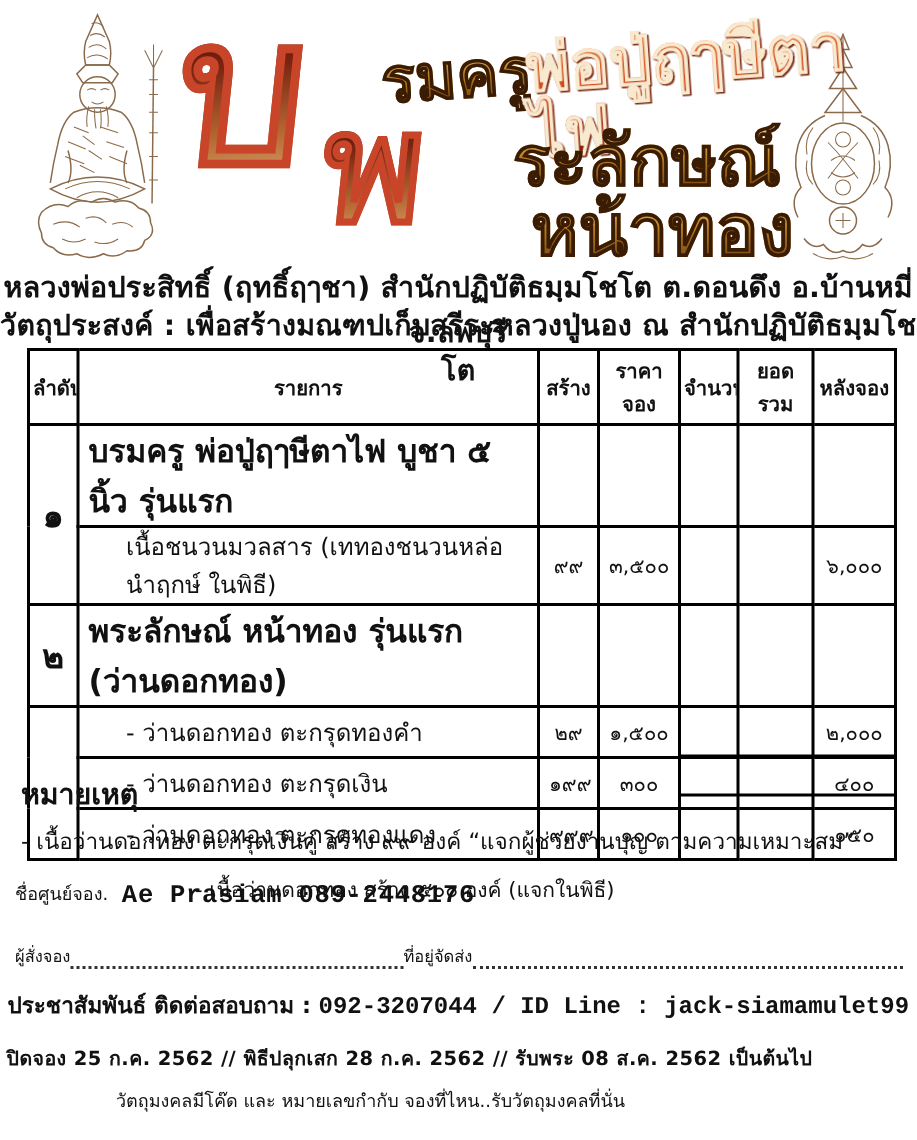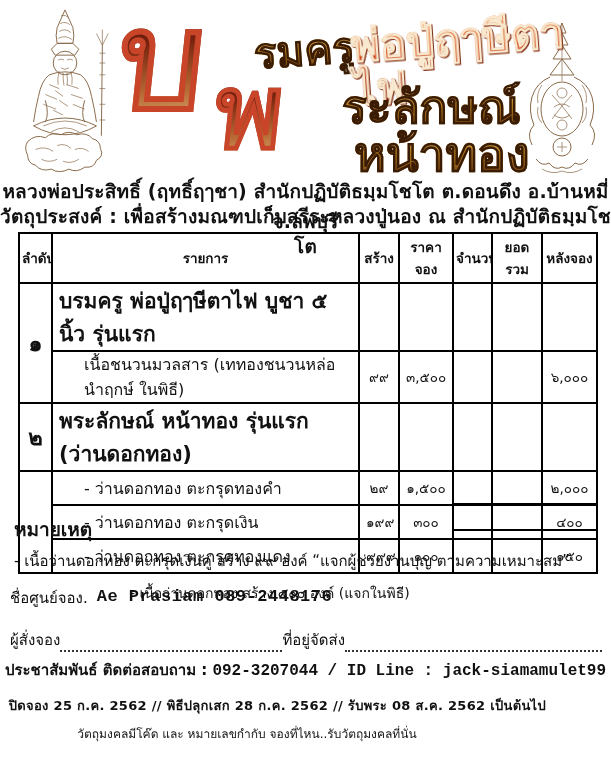--- a/index.html
+++ b/index.html
@@ -72,35 +72,35 @@
   .total-box { position:absolute; left:434px; top:271px; width:146px; height:28px;
                border:2px solid #000; background:transparent; }
   
   .notes { position:absolute; left:14px; top:514px; width:590px; }
   .notes-row { display:flex; align-items:flex-start;flex-direction:column; }
   .notes-label { font-size:19px; font-weight:700; margin-right:8px; white-space:nowrap; }
   .notes-line1 { font-size:15px; padding-top:5px; }
   .notes-line2 { font-size:14px; margin-left:116px; margin-top:9px; }
   
   .center-row { position:absolute; left:10px; top:586px; width:590px; }
-  .center-label { font-size:15px; vertical-align:top; }
+  .center-label { font-size:12px; vertical-align:top; }
   .center-value { font-family:"Liberation Mono","DejaVu Sans Mono",monospace;
                   font-weight:bold; font-size:17px; margin-left:4px; letter-spacing:.5px; }
   
   .order-row { position:absolute; left:10px; top:628px; width:592px;
-               display:flex; align-items:flex-end; font-size:15px; }
+               display:flex; align-items:flex-end; font-size:11px; }
   .dotline { border-bottom:2px dotted #333; height:14px; }
   .dot1 { width:222px; } .dot2 { flex:1; }
   .order-label,.addr-label { white-space:nowrap; }
   
   .contact { position:absolute; left:0; top:658px; width:611px; text-align:center; }
   .contact-label { font-size:15px; font-weight:600; }
   .contact-value { font-family:"Liberation Mono","DejaVu Sans Mono",monospace;
                    font-weight:bold; font-size:16px; }
-  .schedule { position:absolute; left:0; top:695px; width:546px; text-align:right;
+  .schedule { position:absolute; left:0; top:695px; width:546px; text-align:center;
               font-size:13px; font-weight:600; letter-spacing:.3px; }
   .footer-note { position:absolute; left:0; top:724px; width:494px; text-align:center;
                  font-size:12px; }
   svg .ln { stroke:#8a6a4a; fill:none; stroke-width:1; }
   svg .ln2 { stroke:#8a6a4a; fill:none; stroke-width:.7; }
 </style>
 </head>
 <body>
 
 <div class="header">

